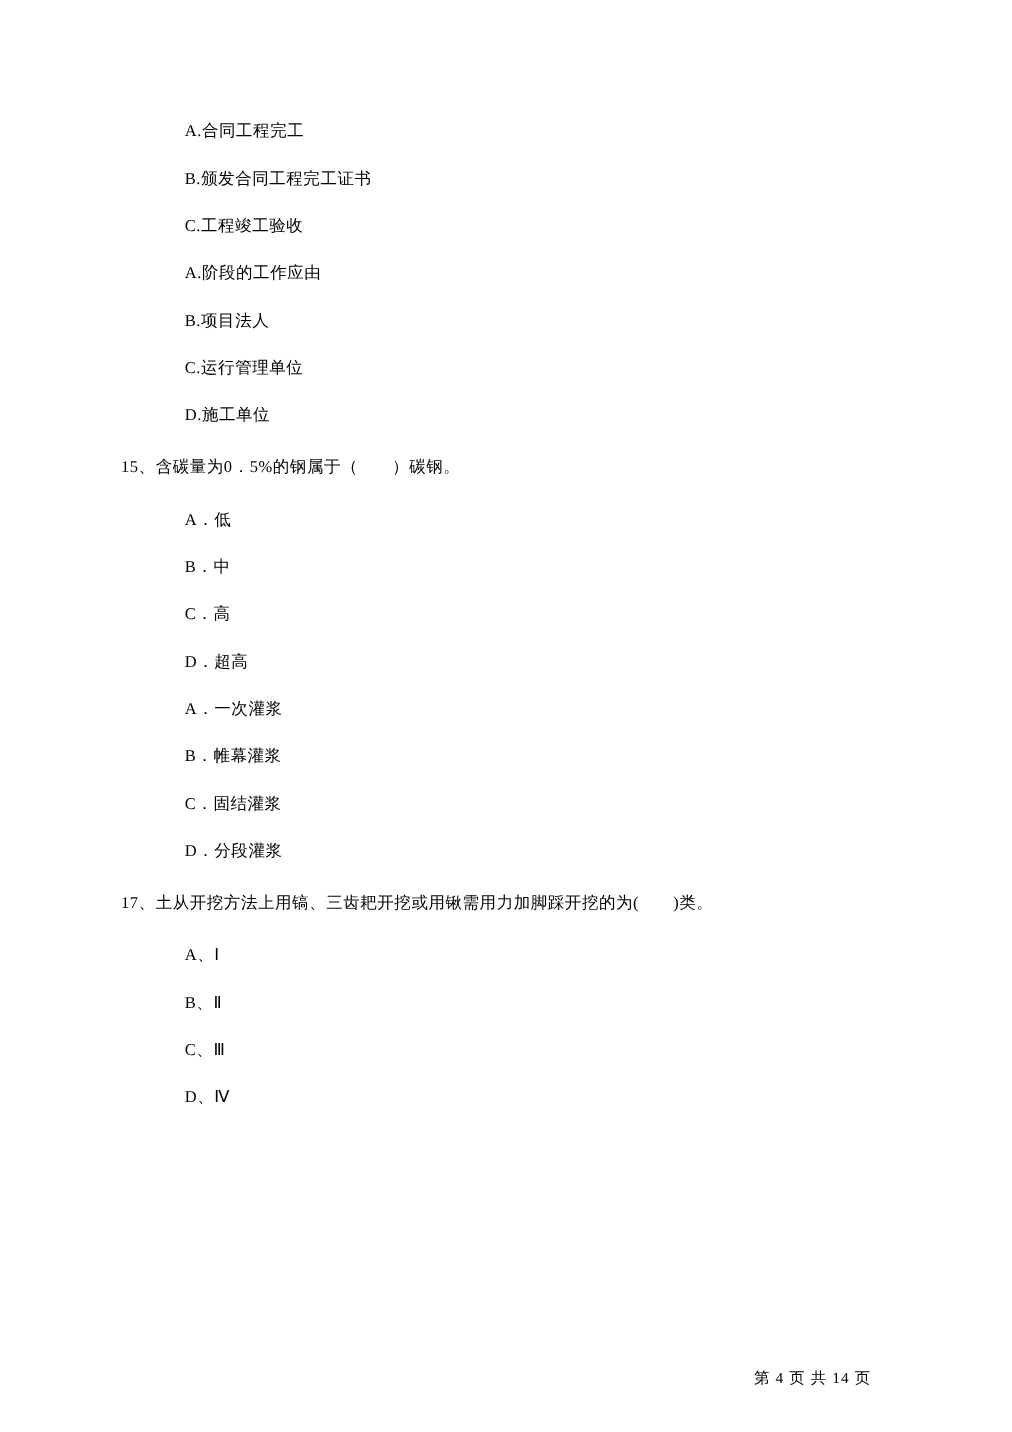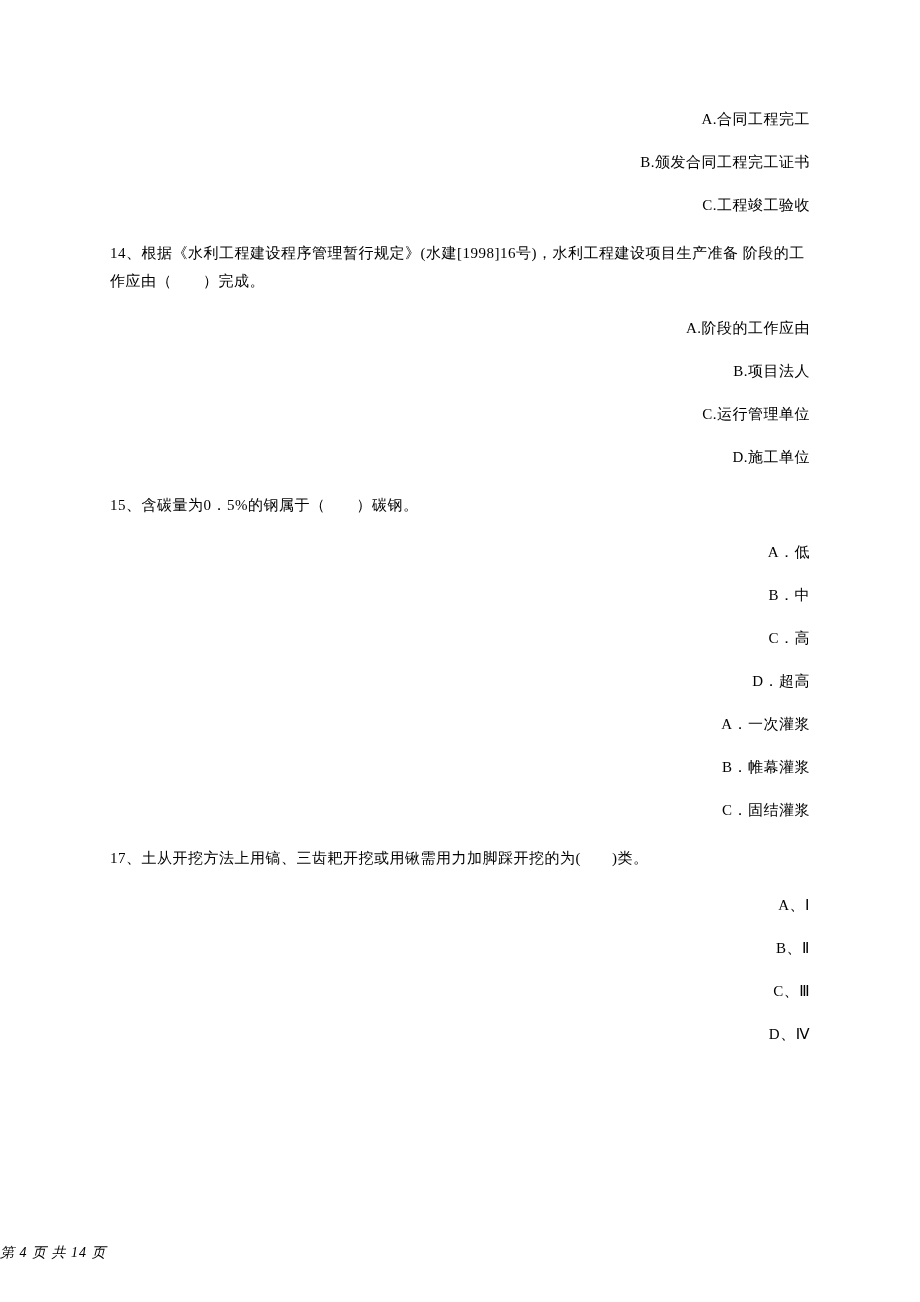--- a/index.html
+++ b/index.html
@@ -14,63 +14,61 @@
     width: 920px;
     min-height: 1302px;
     box-sizing: border-box;
     padding: 110px 110px 0 110px;
     position: relative;
   }
   .option {
     margin: 0 0 24px 58px;
     font-size: 15px;
     letter-spacing: 0.5px;
-    text-align: right;
   }
   .question {
     margin: 0 0 24px 0;
     font-size: 15px;
     line-height: 28px;
     letter-spacing: 0.5px;
   }
   .footer {
     width: 792px;
-    text-align: left;
+    text-align: right;
     font-size: 14px;
     position: absolute;
     bottom: 40px;
     left: 0;
     letter-spacing: 1px;
-    font-style: italic;
   }
 </style>
 </head>
 <body>
 
 <div class="page">
 
   <p class="option">A.合同工程完工</p>
   <p class="option">B.颁发合同工程完工证书</p>
   <p class="option">C.工程竣工验收</p>
 
-  <p class="question">14、根据《水利工程建设程序管理暂行规定》(水建[1998]16号)，水利工程建设项目生产准备 阶段的工作应由（　　）完成。</p>
   <p class="option">A.阶段的工作应由</p>
   <p class="option">B.项目法人</p>
   <p class="option">C.运行管理单位</p>
   <p class="option">D.施工单位</p>
 
   <p class="question">15、含碳量为0．5%的钢属于（　　）碳钢。</p>
   <p class="option">A．低</p>
   <p class="option">B．中</p>
   <p class="option">C．高</p>
   <p class="option">D．超高</p>
 
   <p class="option">A．一次灌浆</p>
   <p class="option">B．帷幕灌浆</p>
   <p class="option">C．固结灌浆</p>
+  <p class="option">D．分段灌浆</p>
 
   <p class="question">17、土从开挖方法上用镐、三齿耙开挖或用锹需用力加脚踩开挖的为(　　)类。</p>
   <p class="option">A、Ⅰ</p>
   <p class="option">B、Ⅱ</p>
   <p class="option">C、Ⅲ</p>
   <p class="option">D、Ⅳ</p>
 
   <div class="footer">第 4 页 共 14 页</div>
 </div>
 

